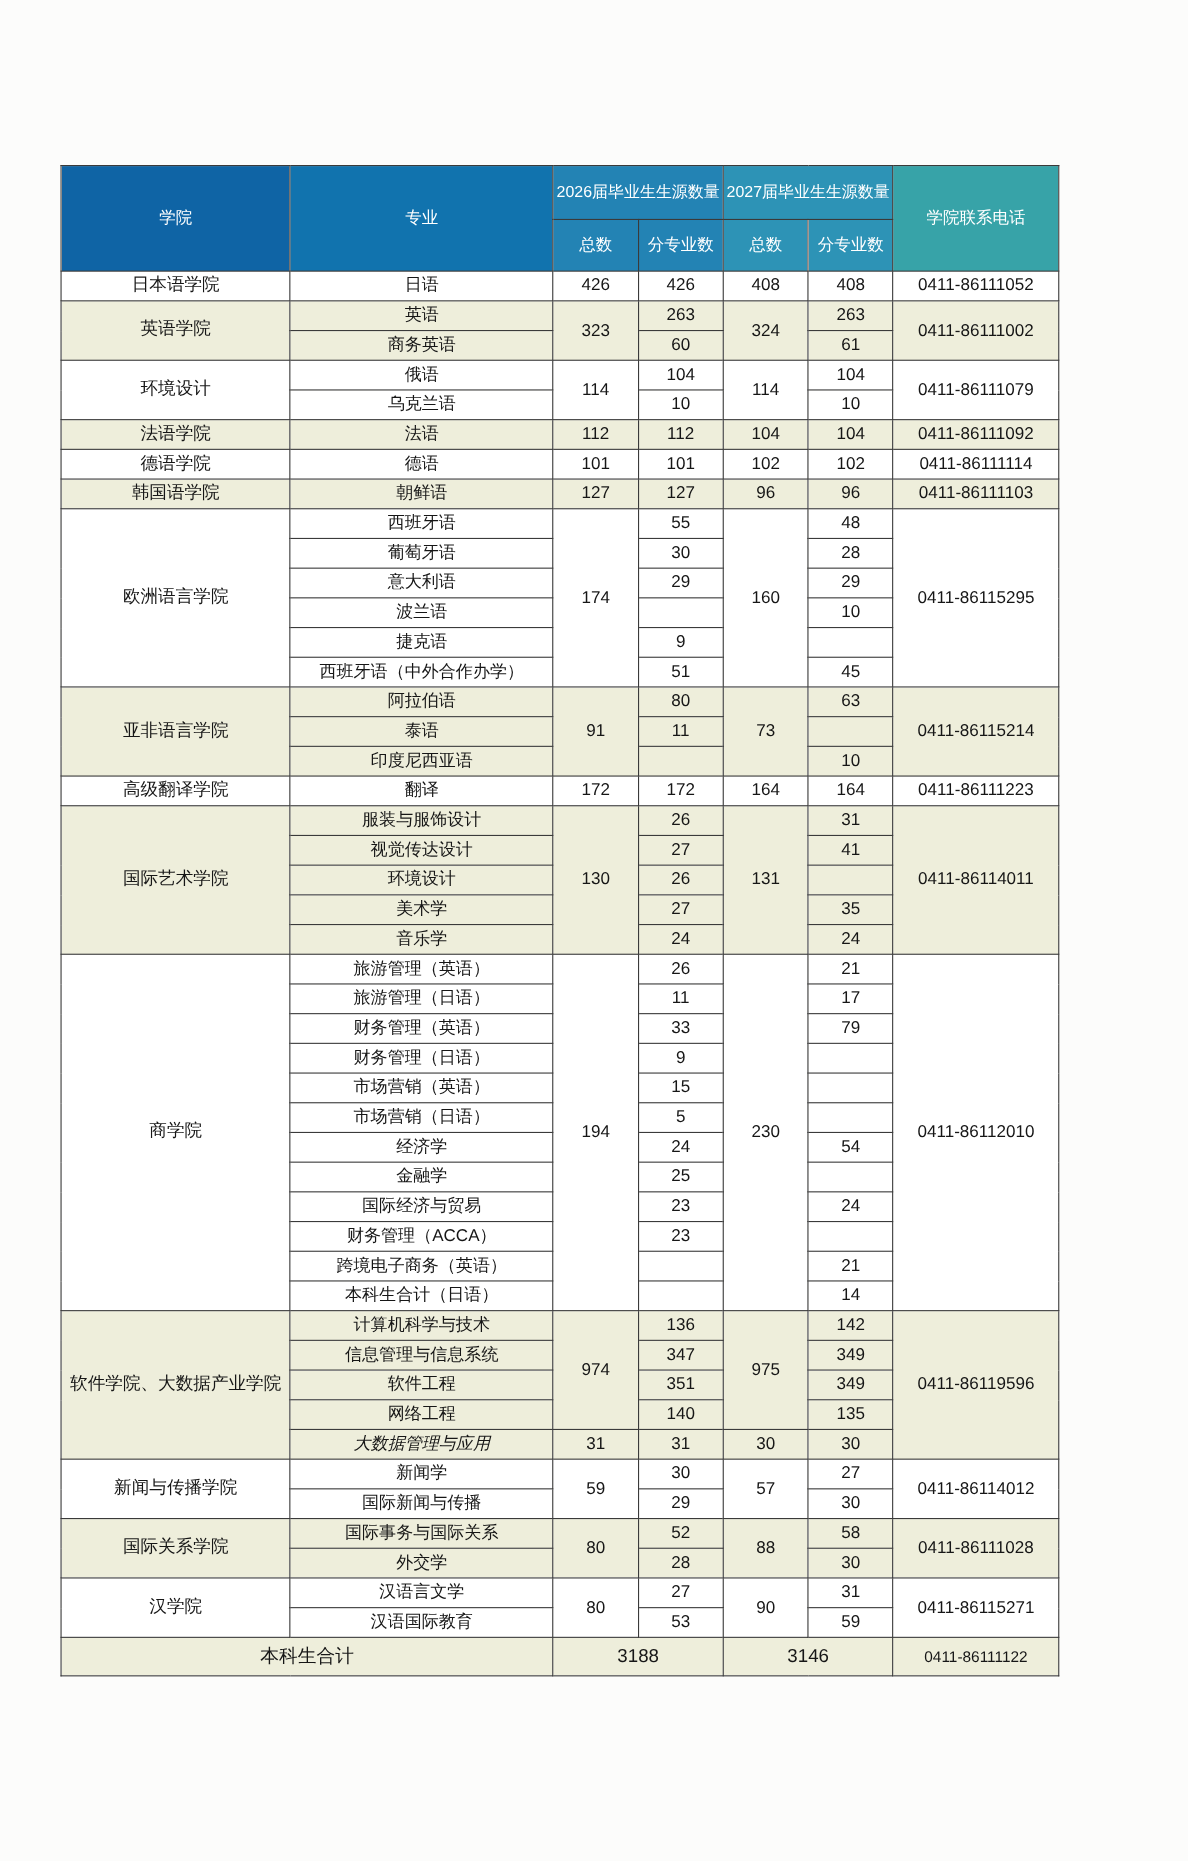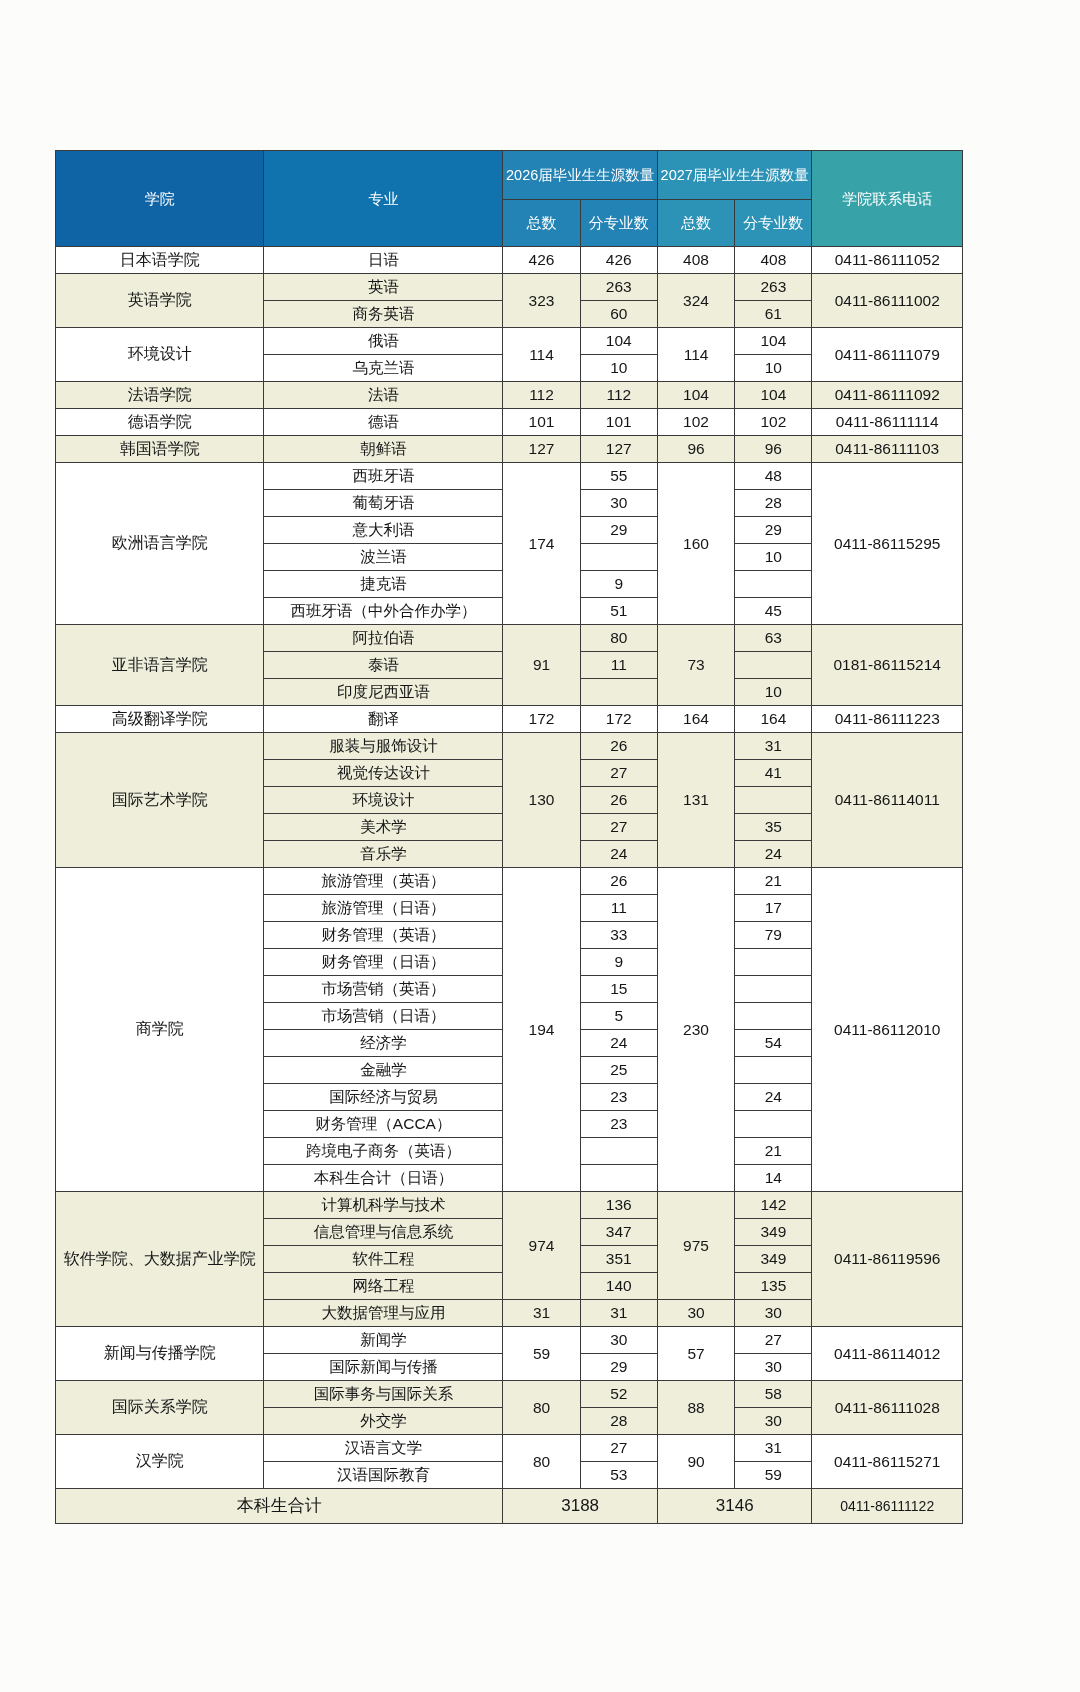--- a/index.html
+++ b/index.html
@@ -209,21 +209,21 @@
             <td>51</td>
             <td>45</td>
           </tr>
           <tr class="band-b">
             <td class="c-college" rowspan="3">亚非语言学院</td>
             <td class="c-major" style="height: 26px;">阿拉伯语</td>
             <td rowspan="3">91</td>
             <td>80</td>
             <td rowspan="3">73</td>
             <td>63</td>
-            <td class="c-phone" rowspan="3">0181-86115214</td>
+            <td class="c-phone" rowspan="3">0411-86115214</td>
           </tr>
           <tr class="band-b">
             <td class="c-major" style="height: 26px;">泰语</td>
             <td>11</td>
             <td></td>
           </tr>
           <tr class="band-b">
             <td class="c-major" style="height: 26px;">印度尼西亚语</td>
             <td></td>
             <td>10</td>
@@ -348,21 +348,21 @@
             <td class="c-major" style="height: 26px;">软件工程</td>
             <td>351</td>
             <td>349</td>
           </tr>
           <tr class="band-b">
             <td class="c-major" style="height: 26px;">网络工程</td>
             <td>140</td>
             <td>135</td>
           </tr>
           <tr class="band-b">
-            <td class="c-major" style="height: 26px;">大数据管理与应用</td>
+            <td class="c-major" style="height: 26px; font-style: italic;">大数据管理与应用</td>
             <td>31</td>
             <td>31</td>
             <td>30</td>
             <td>30</td>
           </tr>
           <tr class="band-a">
             <td class="c-college" rowspan="2">新闻与传播学院</td>
             <td class="c-major" style="height: 26px;">新闻学</td>
             <td rowspan="2">59</td>
             <td>30</td>

